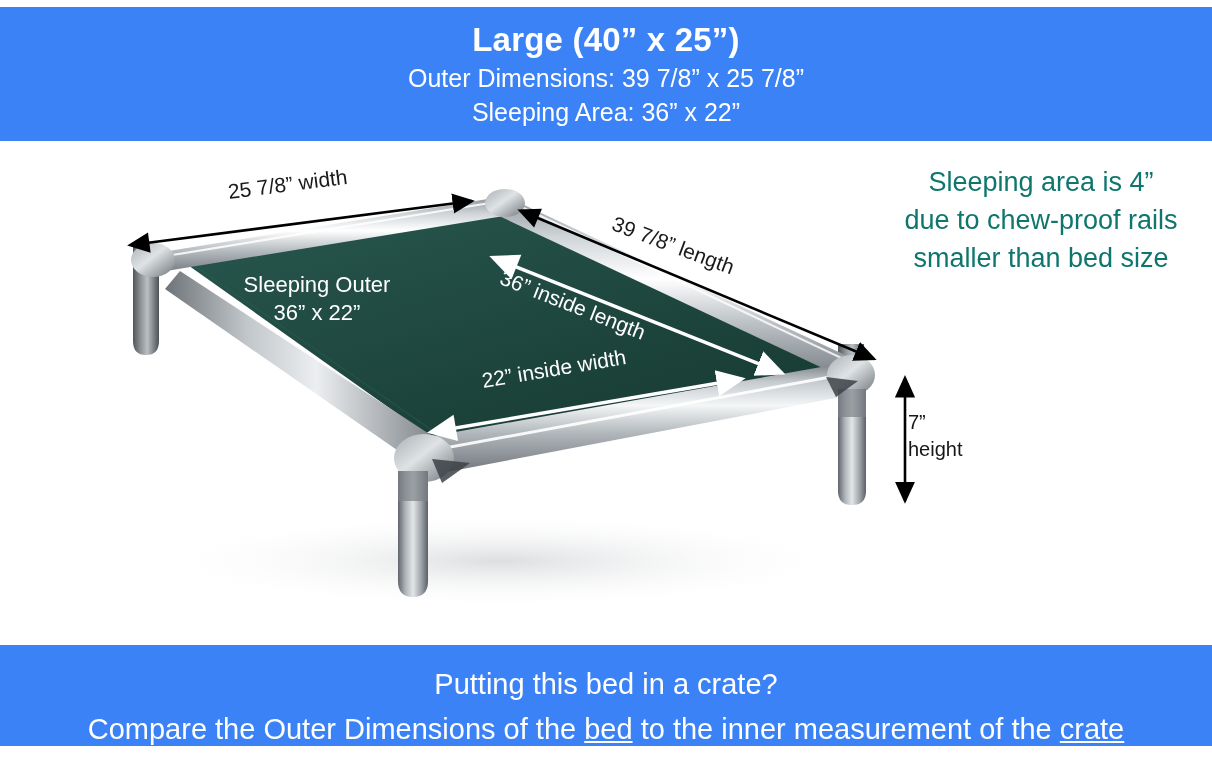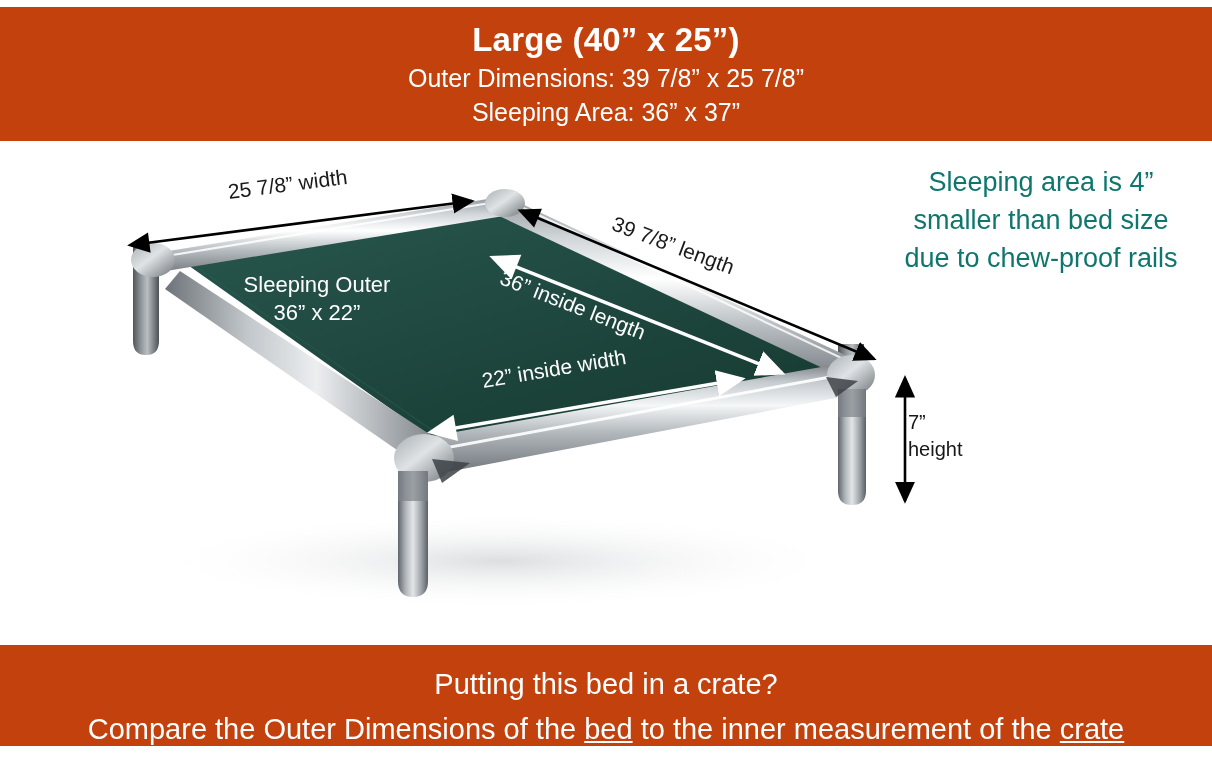--- a/index.html
+++ b/index.html
@@ -16,21 +16,21 @@
     height: 758px;
     background: #ffffff;
     overflow: hidden;
   }
 
   
   .banner {
     position: absolute;
     left: 0;
     width: 1212px;
-    background: #c2410c;
+    background: #3b82f6;
     color: #ffffff;
     text-align: center;
     box-sizing: border-box;
   }
   #header-banner {
     top: 7px;
     height: 134px;
     padding-top: 12px;
   }
   #footer-banner {
@@ -158,21 +158,21 @@
   }
 </style>
 </head>
 <body>
 
 <div id="page">
 
   <div class="banner" id="header-banner">
     <div class="banner-title">Large (40” x 25”)</div>
     <div class="banner-line">Outer Dimensions:  39 7/8” x 25 7/8”</div>
-    <div class="banner-line">Sleeping Area: 36” x 37”</div>
+    <div class="banner-line">Sleeping Area: 36” x 22”</div>
   </div>
 
   <div id="stage">
 
     <svg id="bed-photo" viewBox="0 0 1212 504">
       <defs>
         <linearGradient id="railTop" x1="0" y1="0" x2="0" y2="1">
           <stop offset="0%" stop-color="#8e9499"></stop>
           <stop offset="22%" stop-color="#cfd4d7"></stop>
           <stop offset="45%" stop-color="#ffffff"></stop>
@@ -302,22 +302,22 @@
       <div>36” x 22”</div>
     </div>
 
     <div class="anno" id="label-height">
       <div>7”</div>
       <div>height</div>
     </div>
 
     <div id="side-note">
       <div>Sleeping area is 4”</div>
+      <div>due to chew-proof rails</div>
       <div>smaller than bed size</div>
-      <div>due to chew-proof rails</div>
     </div>
   </div>
 
   <div class="banner" id="footer-banner">
     <div class="footer-line-1">Putting this bed in a crate?</div>
     <div class="footer-line-2"><span>Compare the Outer Dimensions of the </span><span class="u">bed</span><span> to the inner measurement of the </span><span class="u">crate</span></div>
   </div>
 
 </div>
 

